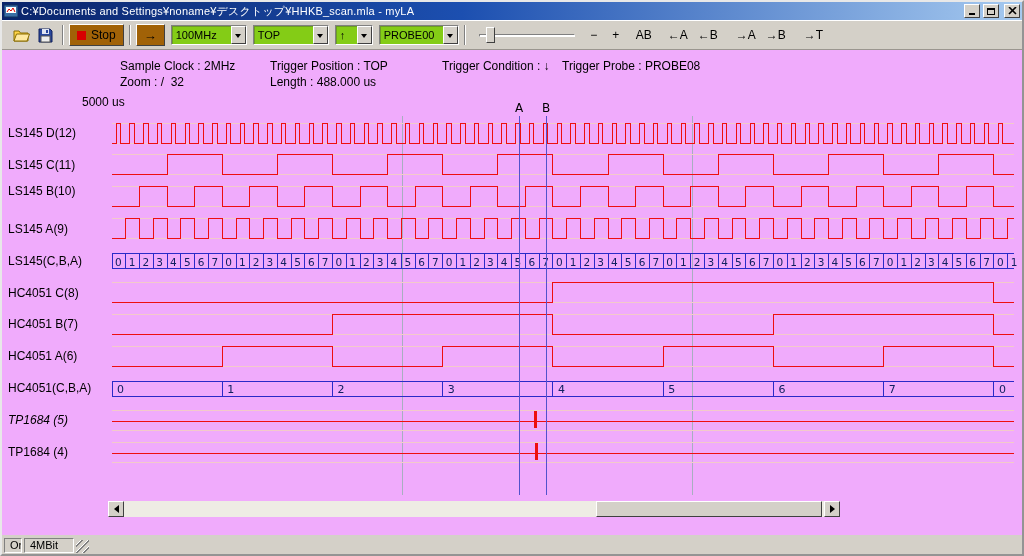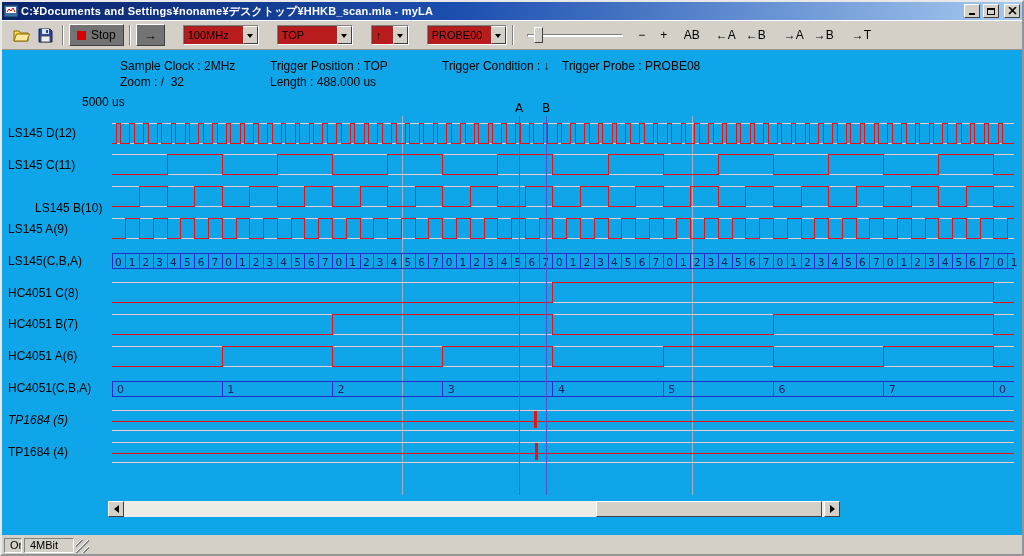--- a/index.html
+++ b/index.html
@@ -1,48 +1,48 @@
 <!DOCTYPE html>
 <html><head>
 <meta charset="utf-8">
 <style>
   * { margin:0; padding:0; box-sizing:border-box; font-family:"Liberation Sans","DejaVu Sans",sans-serif; }
   html,body { width:1024px; height:556px; background:#808080; overflow:hidden; }
   .window { width:1024px; height:556px; background:#d4d0c8; border:2px outset #e8e8e8; display:flex; flex-direction:column; position:relative; }
 
   
   .titlebar { height:18px; background:linear-gradient(90deg,#0a246a 0%,#1c4fb0 45%,#a6caf0 100%); display:flex; align-items:center; padding:0 2px; gap:3px; flex:0 0 auto; }
-  .titlebar .title { color:#fff; font-size:11px; font-weight:bold; flex:1; white-space:nowrap; overflow:hidden; letter-spacing:0.2px; }
+  .titlebar .title { color:#fff; font-size:11px; font-weight:normal; flex:1; white-space:nowrap; overflow:hidden; letter-spacing:0.2px; }
   .winbtn { width:16px; height:14px; background:#d4d0c8; border:1px solid; border-color:#fff #404040 #404040 #fff; display:flex; align-items:flex-end; justify-content:center; padding:0; }
   .winbtn.close { margin-left:2px; align-items:center; }
   .glyph-min { display:block; width:6px; height:2px; background:#000; margin:0 0 2px 0; }
   .glyph-max { display:block; width:8px; height:7px; border:1px solid #000; border-top-width:2px; margin-bottom:2px; }
 
   
   .menubar { height:18px; display:flex; align-items:center; font-size:12px; padding-left:2px; flex:0 0 auto; }
   .menu-item { padding:1px 7px; }
 
   
   .toolbar { height:30px; display:flex; align-items:center; padding-left:7px; border-top:1px solid #fff; border-bottom:1px solid #9a968f; flex:0 0 auto; }
   .tb-icon { width:24px; height:22px; background:transparent; border:1px solid transparent; display:flex; align-items:center; justify-content:center; }
   .sep { width:2px; height:20px; border-left:1px solid #808080; border-right:1px solid #fff; margin:0 5px; }
-  .tb-raised { height:22px; background:#737373; border:1px solid; border-color:#fff #404040 #404040 #fff; display:flex; align-items:center; gap:5px; padding:0 7px; font-size:12px; }
+  .tb-raised { height:22px; background:#a16207; border:1px solid; border-color:#fff #404040 #404040 #fff; display:flex; align-items:center; gap:5px; padding:0 7px; font-size:12px; }
   .stop-sq { width:9px; height:9px; background:#d80000; display:inline-block; }
   .run-arrow { font-weight:bold; font-size:13px; }
-  .combo { display:flex; height:20px; border:1px solid; border-color:#808080 #fff #fff #808080; background:#b91c1c; box-shadow:inset 1px 1px 0 rgba(64,64,64,.35); margin-left:18px; }
+  .combo { display:flex; height:20px; border:1px solid; border-color:#808080 #fff #fff #808080; background:#84cc16; box-shadow:inset 1px 1px 0 rgba(64,64,64,.35); margin-left:6px; }
   .combo-text { flex:1; font-size:11px; padding:3px 2px 0 4px; white-space:nowrap; overflow:hidden; }
   .combo-btn { width:15px; background:#d4d0c8; border:1px solid; border-color:#fff #404040 #404040 #fff; display:flex; align-items:center; justify-content:center; }
   .down-tri { width:0; height:0; border:3px solid transparent; border-top:4px solid #000; margin-top:4px; }
   .slider { position:relative; width:100px; height:22px; margin:0 6px; }
   .slider-track { position:absolute; left:2px; right:2px; top:10px; height:3px; background:#fff; border:1px solid; border-color:#808080 #fff #fff #808080; }
   .slider-thumb { position:absolute; left:9px; top:3px; width:9px; height:16px; background:#d4d0c8; border:1px solid; border-color:#fff #404040 #404040 #fff; }
   .tb-flat { height:22px; min-width:22px; background:transparent; border:1px solid transparent; font-size:12px; padding:0 4px; white-space:nowrap; }
 
   
-  .client { flex:1 1 auto; background:#0ea5e9; position:relative; overflow:hidden; }
+  .client { flex:1 1 auto; background:#f0abfc; position:relative; overflow:hidden; }
   .info-text { position:absolute; font-size:12px; color:#000; white-space:pre; }
   #labels { position:absolute; inset:0; pointer-events:none; }
   .ch-label { position:absolute; left:6px; font-size:12px; color:#000; white-space:nowrap; }
   #wave-svg { position:absolute; left:0; top:0; }
   svg text { font-family:"DejaVu Sans","Liberation Sans",sans-serif; }
 
   
   .hscroll { position:absolute; left:106px; top:451px; width:732px; height:16px; background:#eeece4; }
   .sbtn { position:absolute; top:0; width:16px; height:16px; background:#d4d0c8; border:1px solid; border-color:#fff #404040 #404040 #fff; display:flex; align-items:center; justify-content:center; }
   .sbtn.left { left:0; } .sbtn.right { right:0; }
@@ -154,21 +154,21 @@
     <div class="info-text" style="left:268px;top:9px">Trigger Position : TOP</div>
     <div class="info-text" style="left:440px;top:9px">Trigger Condition : ↓</div>
     <div class="info-text" style="left:560px;top:9px">Trigger Probe : PROBE08</div>
     <div class="info-text" style="left:118px;top:25px">Zoom : /  32</div>
     <div class="info-text" style="left:268px;top:25px">Length : 488.000 us</div>
     <div class="info-text" style="left:80px;top:45px">5000 us</div>
 
     <div id="labels">
         <div class="ch-label" style="top: 76px;">LS145 D(12)</div>
         <div class="ch-label" style="top: 107.9px;">LS145 C(11)</div>
-        <div class="ch-label" style="top: 151px; margin-left: 27px;">LS145 B(10)</div>
+        <div class="ch-label" style="top: 134px;">LS145 B(10)</div>
         <div class="ch-label" style="top: 171.7px;">LS145 A(9)</div>
         <div class="ch-label" style="top: 203.6px;">LS145(C,B,A)</div>
         <div class="ch-label" style="top: 235.5px;">HC4051 C(8)</div>
         <div class="ch-label" style="top: 267.4px;">HC4051 B(7)</div>
         <div class="ch-label" style="top: 299.3px;">HC4051 A(6)</div>
         <div class="ch-label" style="top: 331.2px;">HC4051(C,B,A)</div>
         <div class="ch-label" style="top: 363.1px; font-style: italic;">TP1684 (5)</div>
         <div class="ch-label" style="top: 395px;">TP1684 (4)</div>
       </div>
 

